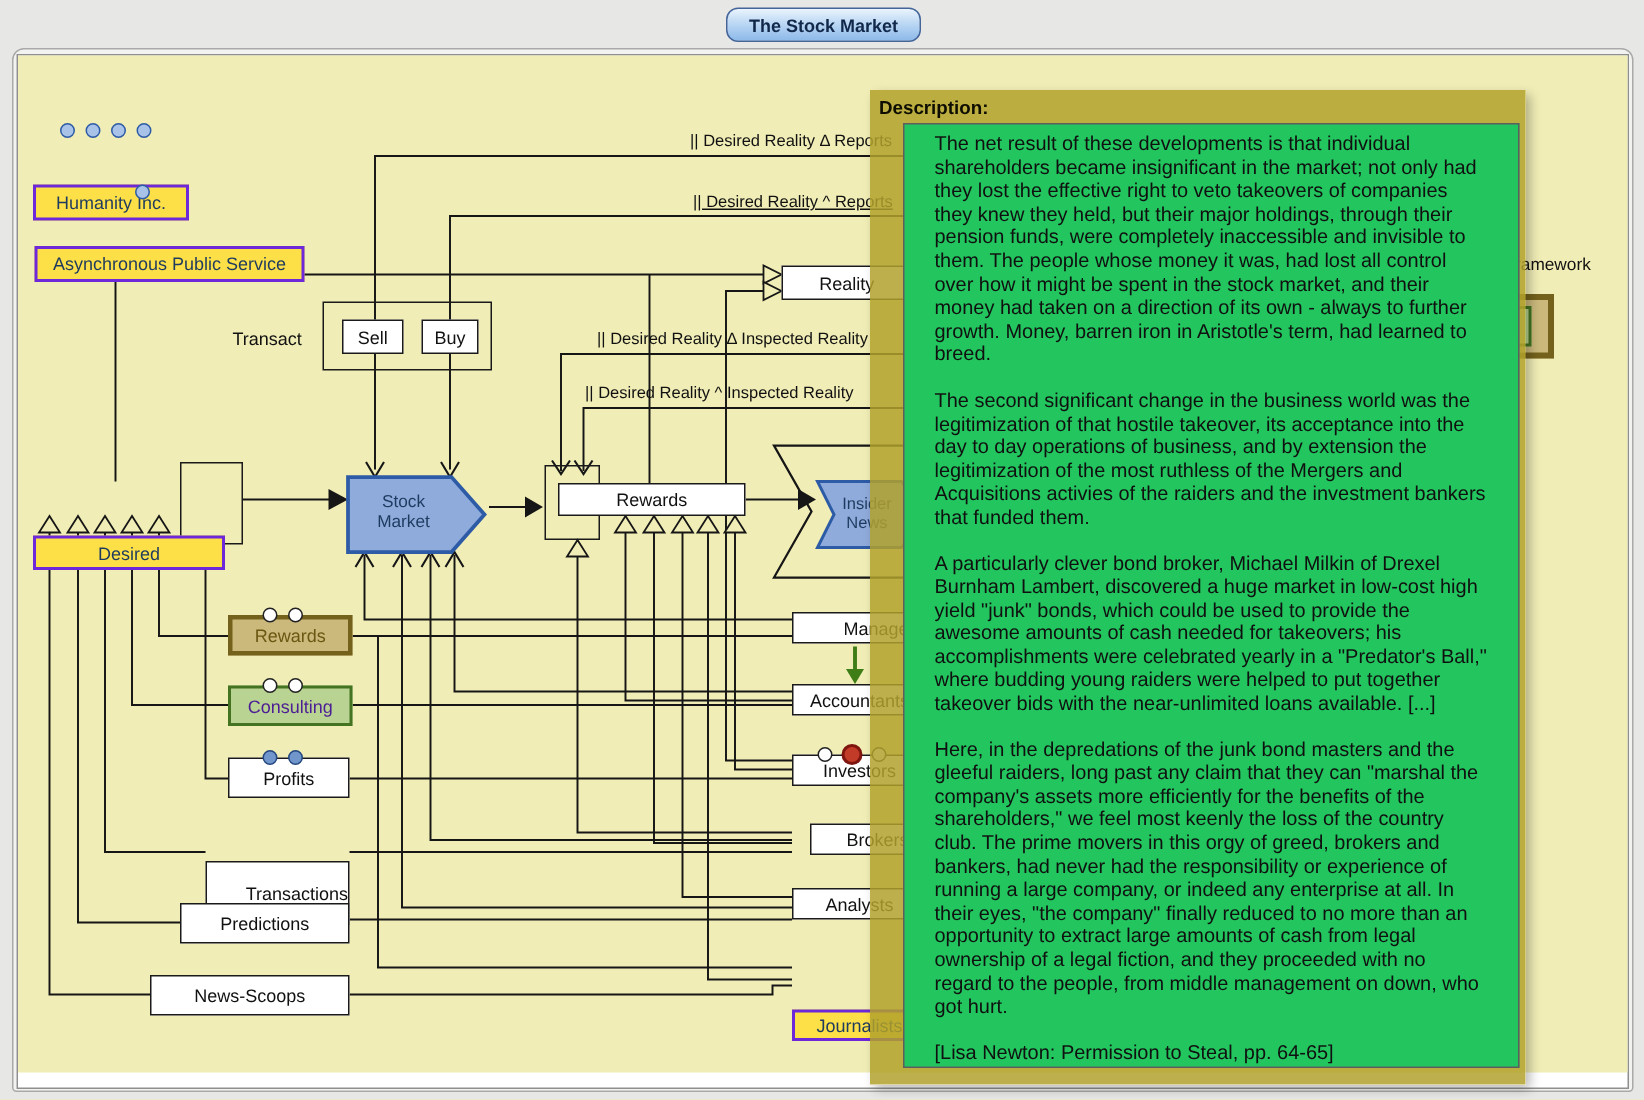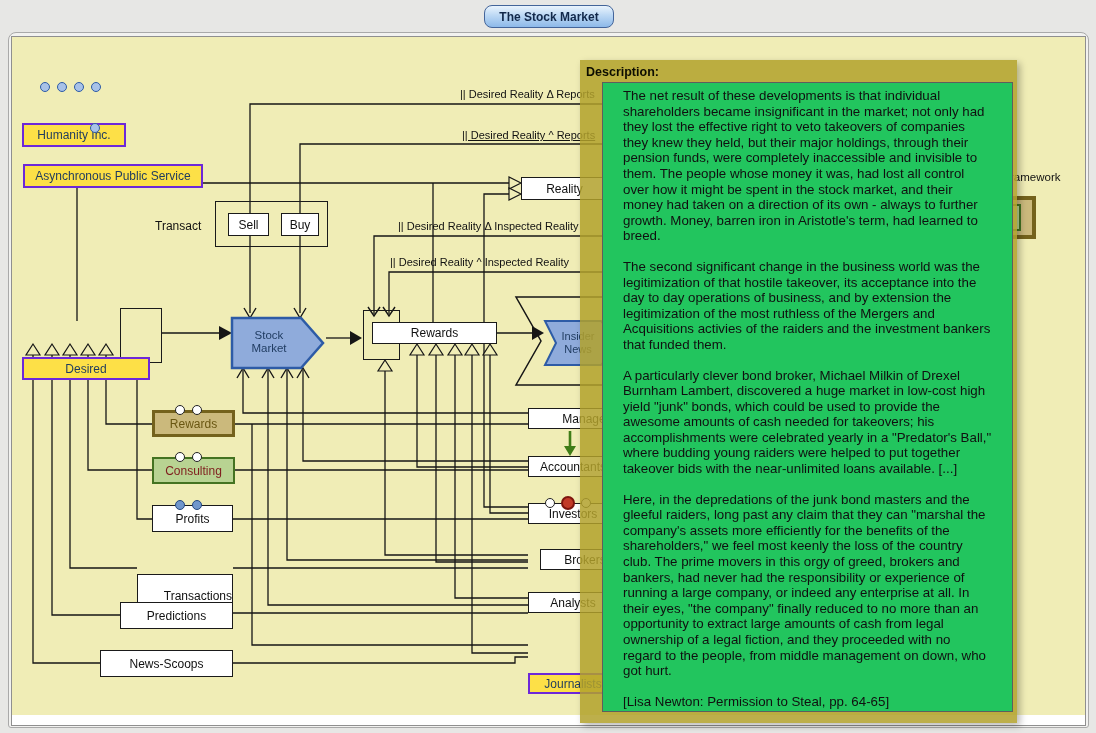--- a/index.html
+++ b/index.html
@@ -16,21 +16,21 @@
   .tab{position:absolute;left:484px;top:5px;width:128px;height:21px;
     background:linear-gradient(#eaf4fd,#bcd8f4 45%,#8db9e9);
     border:1.5px solid #44659a;border-radius:8px;
     display:flex;align-items:center;justify-content:center;
     font-size:12px;font-weight:bold;color:#12284a;}
   
   .node{position:absolute;box-sizing:border-box;background:#ffffff;border:1.5px solid #1a1a1a;
     display:flex;align-items:center;justify-content:center;font-size:12px;color:#111;text-align:center;}
   .node.blue{background:#fde047;border:2px solid #6d28d9;color:#1e3a5f;margin-top:36px;}
   .node.tan{background:#cbb97c;border:3px solid #74621c;color:#6a5712;}
-  .node.green{background:#b8d392;border:2.5px solid #447321;color:#7f1d1d;}
+  .node.green{background:#b8d392;border:2.5px solid #447321;color:#4c1d95;}
   .container-box{position:absolute;box-sizing:border-box;border:1.5px solid #1a1a1a;background:transparent;}
   .lbl{position:absolute;font-size:11px;color:#111;white-space:nowrap;}
   .pent-text{position:absolute;font-size:11.5px;color:#1e3a5f;text-align:center;line-height:13px;}
   .dot{position:absolute;width:10px;height:10px;border-radius:50%;box-sizing:border-box;
     background:#fff;border:1.5px solid #222;}
   .dot.bluedot{background:#a8c2e8;border-color:#2d5ba6;}
   .dot.filledblue{background:#7096cc;border-color:#24477f;}
   .dot.reddot{width:14px;height:14px;background:#c23a28;border:2px solid #7e150e;}
   svg.wires{position:absolute;left:0;top:0;}
   

